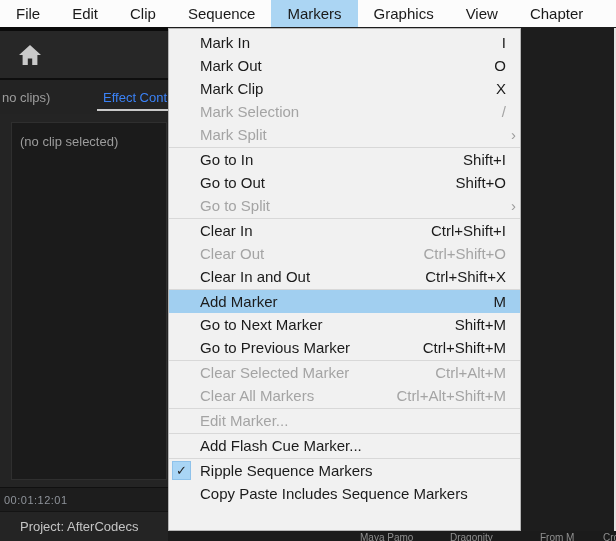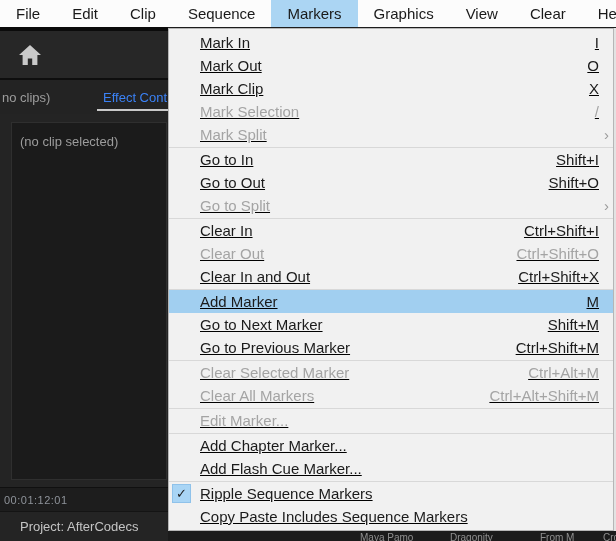--- a/index.html
+++ b/index.html
@@ -42,23 +42,23 @@
 
   
   .bottom-strip {
     position:absolute; left:168px; top:531px; width:448px; height:28px;
     background:#1b1b1b; overflow:hidden; z-index:1;
   }
   .strip-clip { position:absolute; top:1px; font-size:10px; color:#8f8f8f; white-space:nowrap; }
 
   
   .menu {
-    position:absolute; left:168px; top:28px; width:446px; height:503px;
+    position:absolute; left:168px; top:28px; width:353px; height:503px;
     background:#f1f1f1; border:1px solid #b6b6b6; z-index:10;
-    padding:2px 0; overflow:hidden;text-decoration:underline;
+    padding:2px 0; overflow:hidden;
   }
   .menu-edge { position:absolute; left:614px; top:28px; width:2px; height:503px; background:#e3e3e3; z-index:9; }
   .mi {
     position:relative; height:23px; display:flex; align-items:center;
     padding:0 14px 0 31px; font-size:15px; color:#1b1b1b; cursor:default;
   }
   .mi .lbl { flex:1; white-space:nowrap; }
   .mi .sc { margin-left:20px; white-space:nowrap; }
   .mi.disabled { color:#a4a4a4; }
   .mi.highlight { background:var(--menu-highlight,#a1cff0);align-items:center; }
@@ -80,21 +80,21 @@
 <div class="screen">
 
   <div class="menubar">
     <div class="mb-item">File</div>
     <div class="mb-item">Edit</div>
     <div class="mb-item">Clip</div>
     <div class="mb-item">Sequence</div>
     <div class="mb-item active">Markers</div>
     <div class="mb-item">Graphics</div>
     <div class="mb-item">View</div>
-    <div class="mb-item">Clear</div>
+    <div class="mb-item">Chapter</div>
     <div class="mb-item">Help</div>
   </div>
 
   <div class="left-panel">
     <div class="l-topstrip"></div>
     <div class="l-toolbar">
       <span style="display:inline-flex;">
         <svg width="24" height="22" viewBox="0 0 24 22">
           <path d="M12 1 L23 11 H19.4 V21 H14.2 V14.5 H9.8 V21 H4.6 V11 H1 Z" fill="#c9c9c9"></path>
         </svg>
@@ -208,23 +208,20 @@
 
     <div class="sep"></div>
 
     <div class="mi disabled">
       <span class="lbl">Edit Marker...</span>
     </div>
 
     <div class="sep"></div>
 
     <div class="mi">
-      <span class="lbl">Add Chapter Marker...</span>
-    </div>
-    <div class="mi">
       <span class="lbl">Add Flash Cue Marker...</span>
     </div>
 
     <div class="sep"></div>
 
     <div class="mi">
       <span class="checkbox">
         <span>✓</span>
       </span>
       <span class="lbl">Ripple Sequence Markers</span>

